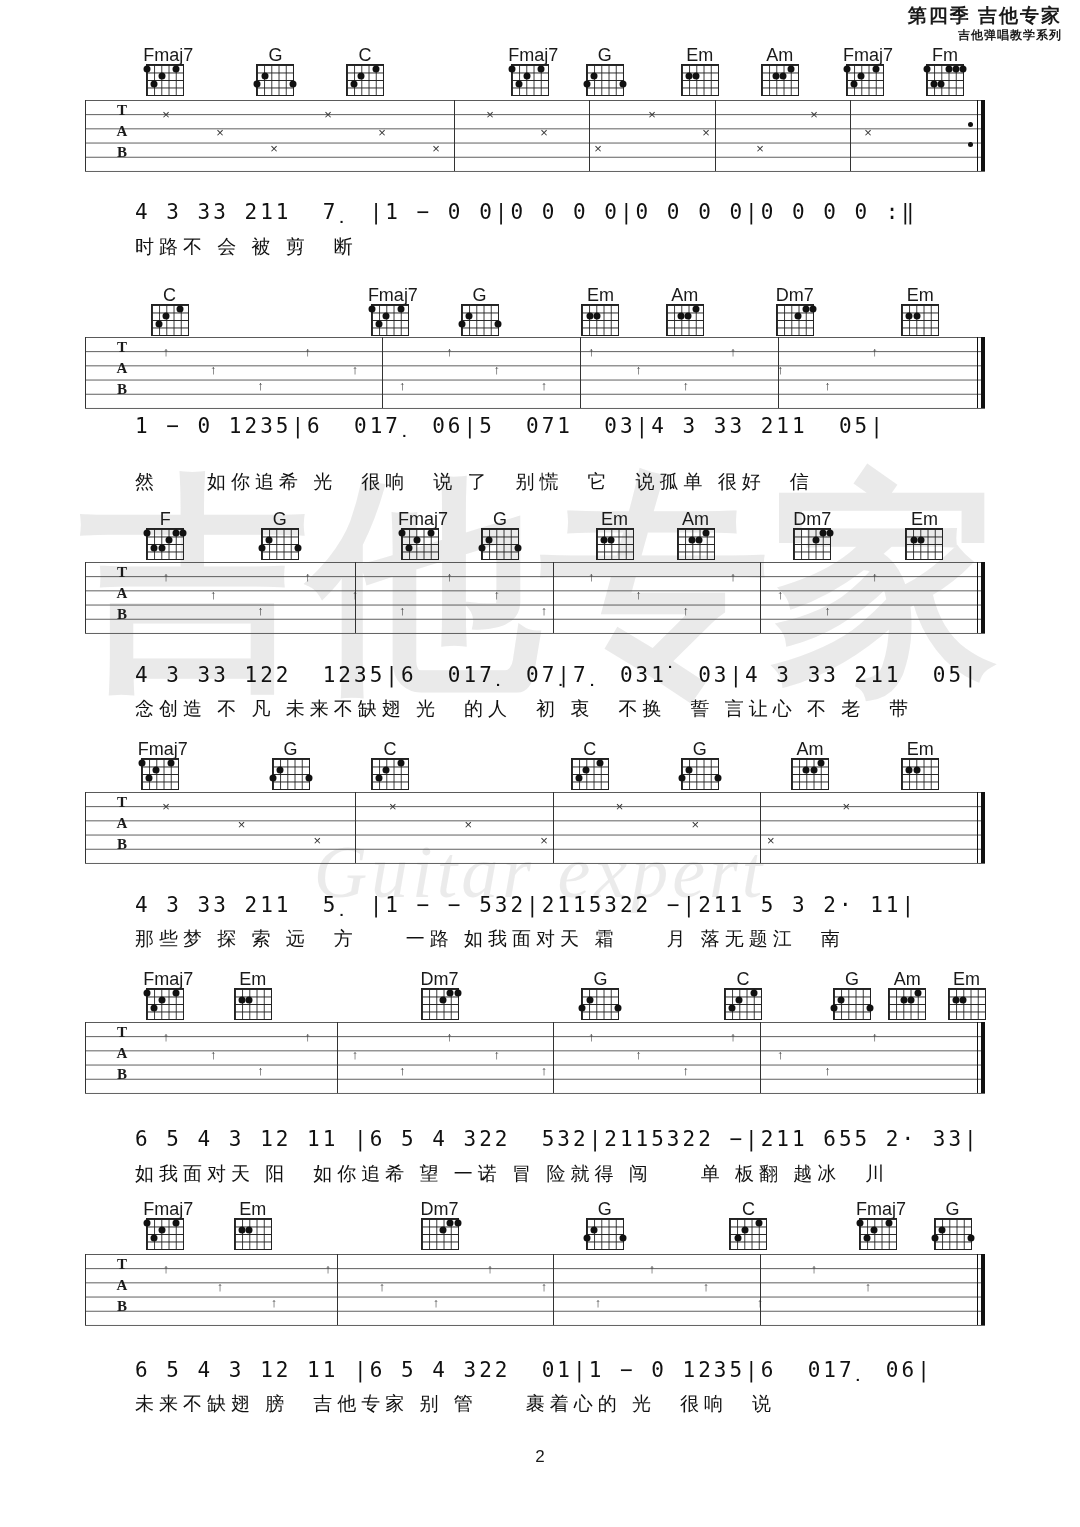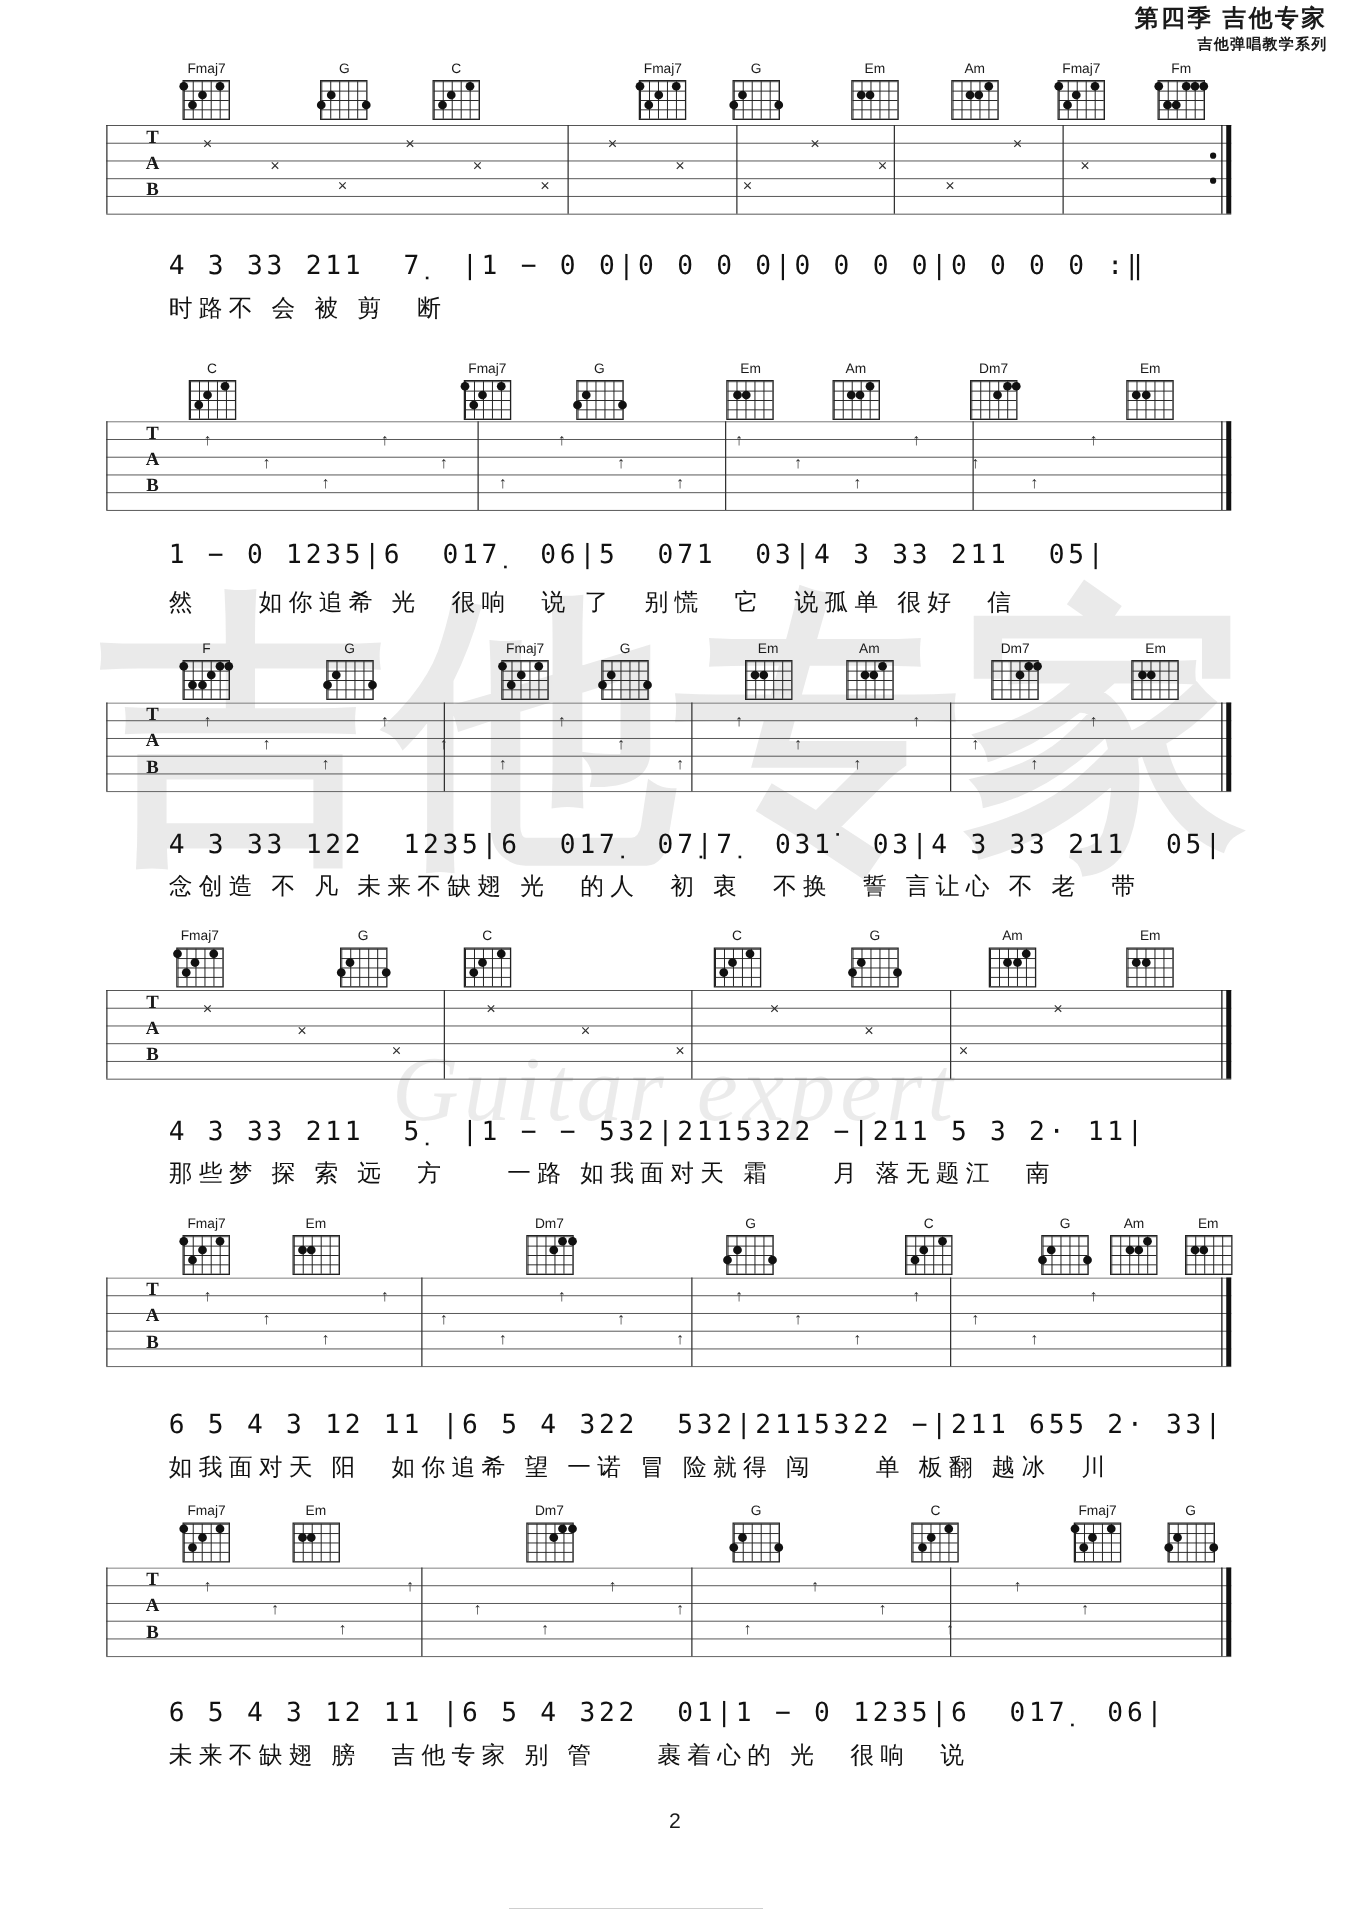--- a/index.html
+++ b/index.html
@@ -9,21 +9,21 @@
   .hdr{position:absolute;top:4px;right:18px;text-align:right;line-height:1.25;}
   .hdr-title{font-size:19px;font-weight:bold;letter-spacing:2px;}
   .hdr-sub{font-size:12px;font-weight:bold;letter-spacing:1px;}
   
   .wm{position:absolute;left:0;width:100%;text-align:center;color:#d9d9d9;z-index:0;pointer-events:none;}
   .wm-cn{top:470px;font-size:230px;line-height:1;font-weight:bold;white-space:nowrap;opacity:.55;}
   .wm-en{top:830px;font-size:74px;font-family:"Liberation Serif",serif;font-style:italic;opacity:.5;letter-spacing:4px;}
   
   .system{position:absolute;left:0;width:100%;z-index:1;}
   .chord{position:absolute;width:44px;text-align:center;transform:translateX(-50%);}
-  .chord-label{display:block;font-size:11px;line-height:14px;margin-bottom:2px;}
+  .chord-label{display:block;font-size:18px;line-height:14px;margin-bottom:2px;}
   .chord-grid{position:relative;width:36px;height:30px;margin:0 auto;border:1px solid #222;
       background-image:linear-gradient(to right,#222 1px,transparent 1px),
                        linear-gradient(to bottom,#222 1px,transparent 1px);
       background-size:7.2px 100%,100% 7.5px;}
   .chord-dot{position:absolute;width:7px;height:7px;border-radius:50%;background:#111;transform:translate(-50%,-50%);}
   .staff{position:absolute;left:85px;width:900px;height:72px;
       background-image:linear-gradient(#555 1px,transparent 1px);
       background-size:100% 14.2px;}
   .staff-letter{position:absolute;left:30px;width:14px;text-align:center;font-size:15px;font-weight:bold;
       font-family:"Liberation Serif",serif;background:transparent;}
@@ -237,21 +237,21 @@
           <span class="mark" style="left: 56.25%; top: 8px;">↑</span>
           <span class="mark" style="left: 61.5%; top: 26px;">↑</span>
           <span class="mark" style="left: 66.75%; top: 42px;">↑</span>
           <span class="mark" style="left: 72%; top: 8px;">↑</span>
           <span class="mark" style="left: 77.25%; top: 26px;">↑</span>
           <span class="mark" style="left: 82.5%; top: 42px;">↑</span>
           <span class="mark" style="left: 87.75%; top: 8px;">↑</span>
           <div class="endbar-thin"></div>
           <div class="endbar"></div>
         </div>
-        <div class="melody" style="top: 431px;">1 − 0 1235|6  017̣  06|5  071  03|4 3 33 211  05|</div>
+        <div class="melody" style="top: 414px;">1 − 0 1235|6  017̣  06|5  071  03|4 3 33 211  05|</div>
         <div class="lyrics" style="top: 469px;">然　　如你追希 光　很响　说 了　别慌　它　说孤单 很好　信</div>
       </div>
       <div class="system">
         <div class="chord" style="left: 15.3%; top: 512px;">
           <span class="chord-label">F</span>
           <div class="chord-grid">
             <div class="chord-dot" style="left: 0%; top: 12.5%;"></div>
             <div class="chord-dot" style="left: 80%; top: 12.5%;"></div>
             <div class="chord-dot" style="left: 100%; top: 12.5%;"></div>
             <div class="chord-dot" style="left: 60%; top: 37.5%;"></div>

